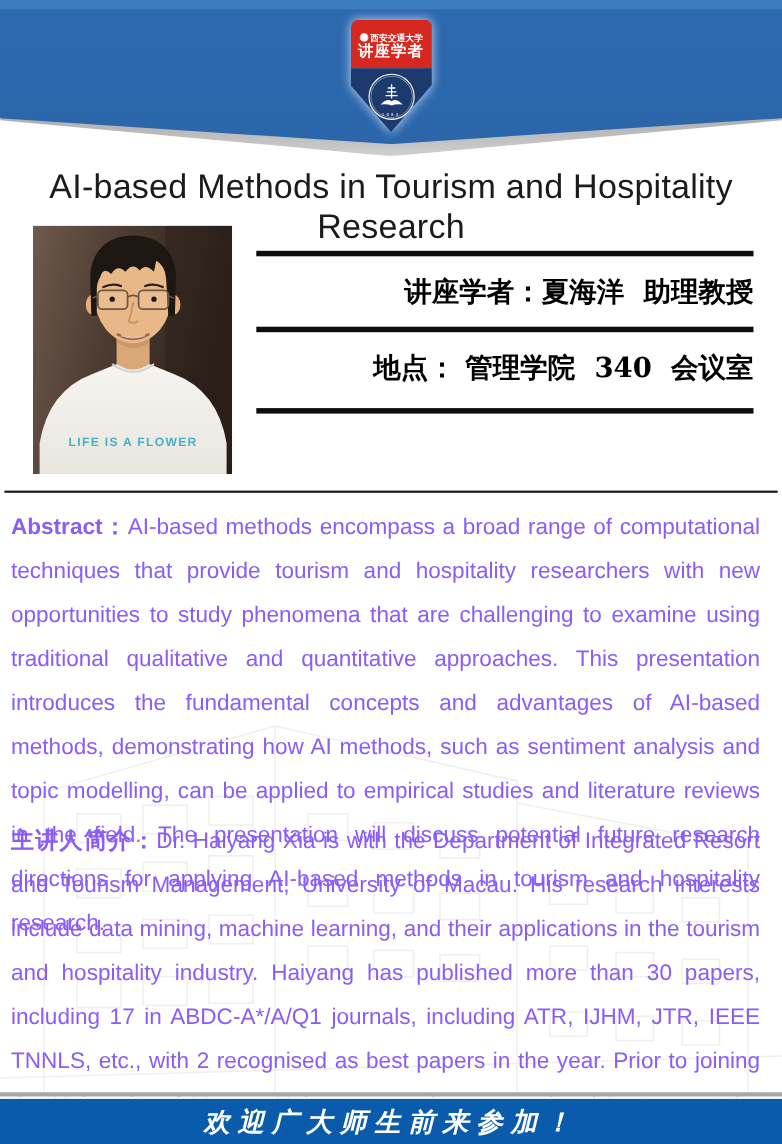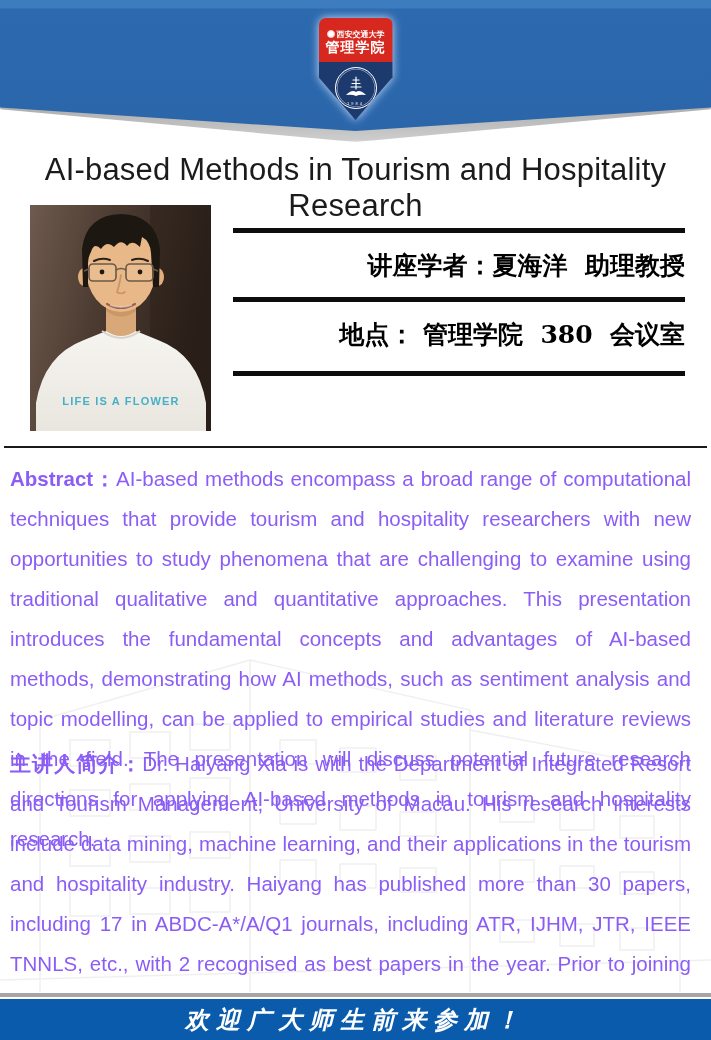--- a/index.html
+++ b/index.html
@@ -164,21 +164,21 @@
   <div class="header-shadow"></div>
   <div class="header-band"></div>
 
   <div class="badge-wrap">
     <div class="badge">
       <div class="badge-top">
         <div class="badge-univ-row">
           <span class="badge-univ-icon"></span>
           <span class="badge-univ-name">西安交通大学</span>
         </div>
-        <div class="badge-school-name">管理学院</div>
+        <div class="badge-school-name">讲座学者</div>
       </div>
       <div class="badge-bottom">
         <div class="badge-seal">
           <svg width="26" height="26" viewBox="0 0 26 26">
             <g stroke="#ffffff" stroke-width="1.2" fill="none" stroke-linecap="round">
               <path d="M13 2 L13 14"></path>
               <path d="M10 5 L16 5"></path>
               <path d="M9 8.5 L17 8.5"></path>
               <path d="M8 12 L18 12"></path>
             </g>
@@ -240,21 +240,21 @@
       <path d="M80 100 Q91 104 102 100" stroke="#f0e8df" stroke-width="1.4" fill="none" opacity="0.6"></path>
 
       <text x="91" y="200" text-anchor="middle" font-family="Liberation Sans, sans-serif" font-size="11" font-weight="bold" letter-spacing="1.2" fill="#45b1c8">LIFE IS A FLOWER</text>
     </svg>
   </div>
 
   <div class="info-box">
     <div class="rule"></div>
     <div class="info-row speaker">讲座学者：夏海洋  助理教授</div>
     <div class="rule"></div>
-    <div class="info-row place">地点： 管理学院  380  会议室</div>
+    <div class="info-row place">地点： 管理学院  340  会议室</div>
     <div class="rule"></div>
   </div>
 
   <div class="divider"></div>
 
   <svg class="watermark" viewBox="0 0 711 392">
     <g stroke="#333" stroke-width="1.5" fill="none">
       <path d="M40 392 L40 120 L250 60 L250 392"></path>
       <path d="M250 60 L470 110 L470 392"></path>
       <path d="M470 130 L680 170 L680 392"></path>

